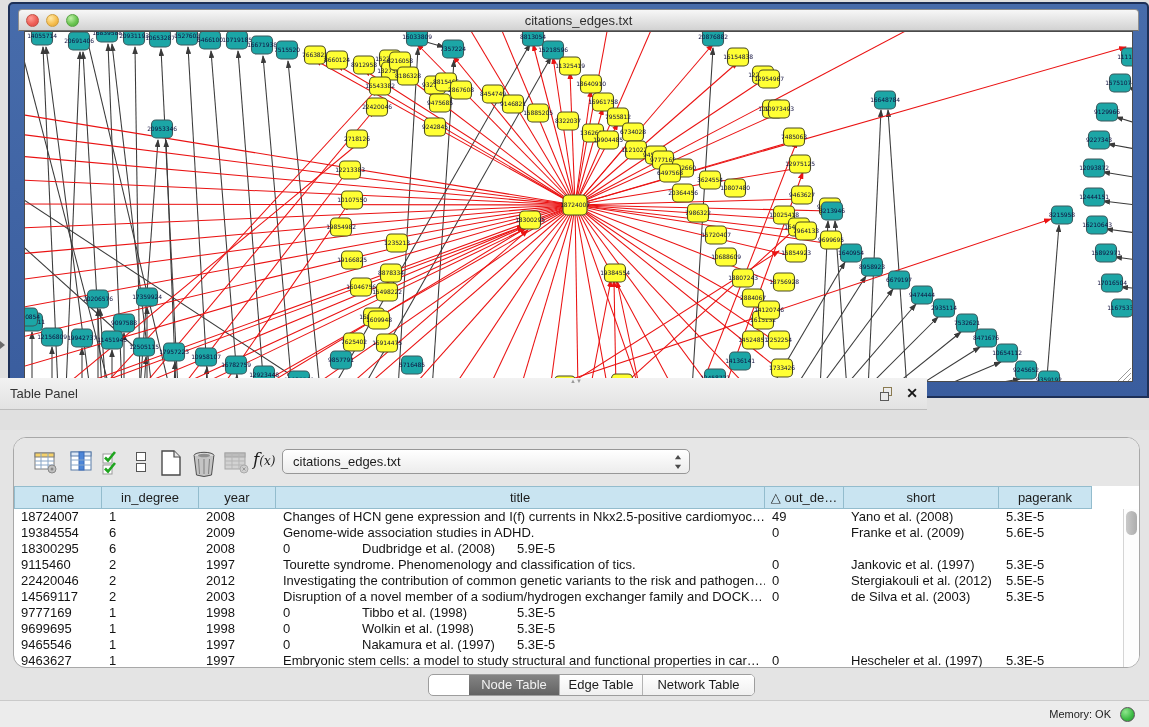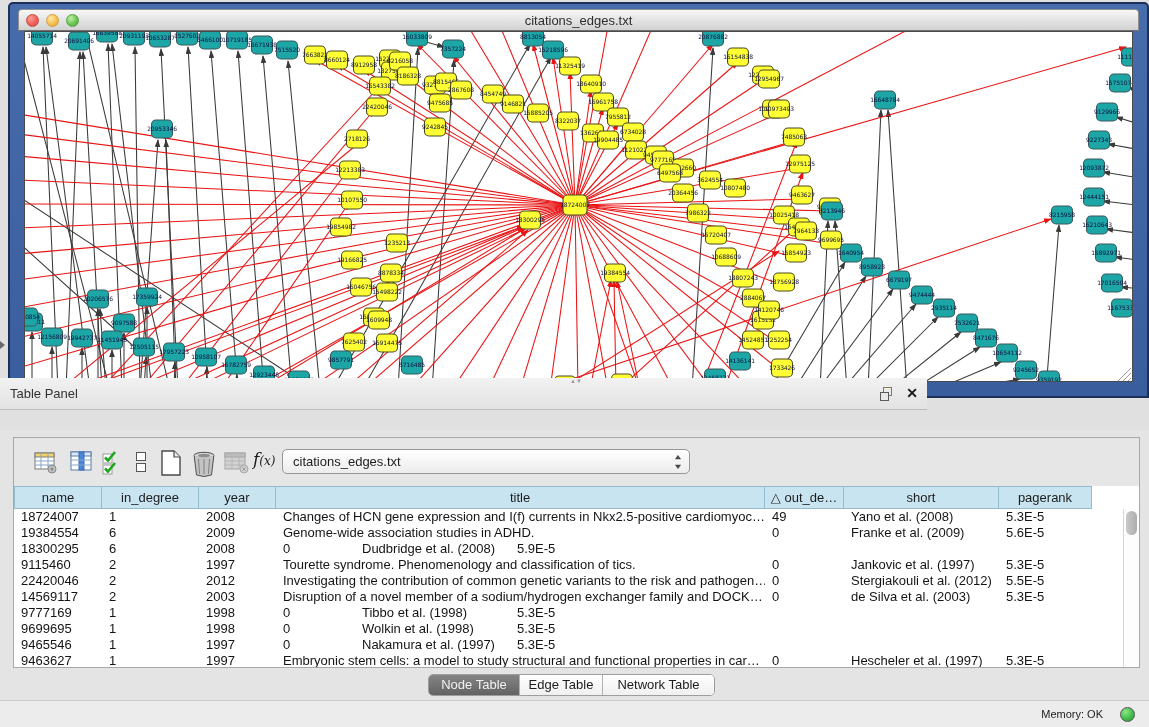--- a/index.html
+++ b/index.html
@@ -17,42 +17,42 @@
   #net-canvas { position:absolute; left:14px; right:14px; top:27px; bottom:14px; background:#fff; border:1px solid #4a4a4a; overflow:hidden; }
   #graph-svg { position:absolute; left:-1px; top:-1px; }
   #panel-header { position:absolute; left:0; top:378px; width:927px; height:32px;
     background:linear-gradient(180deg,#f2f2f2,#e2e2e2); border-bottom:1px solid #bdbdbd; }
   #panel-title { position:absolute; left:10px; top:8px; font-size:13px; color:#333; }
   #float-icon { position:absolute; right:33px; top:9px; width:14px; height:14px; }
   #close-icon { position:absolute; right:9px; top:7px; font-size:14px; font-weight:bold; color:#161616; }
   #split-grip { position:absolute; left:570px; top:1px; width:8px; height:5px; color:#9a9a9a; font-size:6px; line-height:5px;}
   #panel-body { position:absolute; left:0; top:430px; width:1149px; height:270px; background:#e4e4e4; }
   #content-box { position:absolute; left:13px; top:7px; width:1127px; height:231px; background:#fff;
-    border:1px solid #a8a8a8; border-radius:0; overflow:hidden; }
+    border:1px solid #a8a8a8; border-radius:13px; overflow:hidden; }
   #toolbar { position:absolute; left:0; top:0; width:100%; height:48px; background:#e6e6e6; }
   .tb-icon { position:absolute; top:12px; }
   #dropdown { position:absolute; left:268px; top:11px; width:408px; height:25px; background:linear-gradient(180deg,#ffffff,#ececec);
     border:1px solid #979797; border-radius:5px; font-size:13px; color:#1c1c1c; line-height:23px; padding-left:10px; }
   #dd-arrows { position:absolute; right:7px; top:4px; width:8px; height:16px; }
   #tbl { position:absolute; left:0; top:48px; width:100%; }
   #thead { display:flex; height:23px; }
   .th { background:#c9e4f1; border:1px solid #93bccd; border-left:none; font-size:13px; color:#1c1c1c;
     display:flex; align-items:center; justify-content:center; overflow:hidden; white-space:nowrap; }
   .th:first-child { border-left:1px solid #93bccd;text-align:right; }
   .trow { display:flex; height:16px; }
   .td { font-size:13px; color:#141414; padding-left:7px; overflow:hidden; white-space:nowrap; line-height:16px; }
   .c0{width:88px;} .c1{width:97px;} .c2{width:77px;} .c3{width:489px;} .c4{width:79px;} .c5{width:155px;} .c6{width:93px;}
   #vscroll { position:absolute; right:0px; top:71px; width:16px; height:160px; border-left:1px solid #d5d5d5; background:#fdfdfd; }
   #vthumb { position:absolute; left:2px; top:2px; width:11px; height:24px; background:linear-gradient(90deg,#c9c9c9,#adadad); border-radius:6px; }
-  #segctl { position:absolute; left:428px; top:244px; height:22px; display:flex; border:1px solid #9d9d9d; border-radius:5px; overflow:hidden; background:#fff; }
+  #segctl { position:absolute; left:428px; top:244px; height:22px; display:flex; border:1px solid #9d9d9d; border-radius:5px; overflow:hidden; background:#fff;padding-left:40px; }
   .seg { font-size:13px; line-height:20px; text-align:center; color:#1c1c1c; background:linear-gradient(180deg,#ffffff,#f0f0f0); border-left:1px solid #b3b3b3; }
   .seg:first-child { border-left:none; }
   .seg.sel { background:linear-gradient(180deg,#848484,#636363); color:#f2f2f2; }
   #statusbar { position:absolute; left:0; top:700px; width:1149px; height:27px; background:#ececec; border-top:1px solid #cacaca; }
-  #mem-label { position:absolute; right:46px; top:7px; font-size:11px; color:#1c1c1c; }
+  #mem-label { position:absolute; right:38px; top:7px; font-size:11px; color:#1c1c1c; }
   #mem-dot { position:absolute; right:14px; top:6px; width:15px; height:15px; border-radius:50%;
     background:radial-gradient(circle at 35% 30%, #8ee68c, #3cba44 60%, #2e9a38); border:1px solid #555; }
   #left-arrow { position:absolute; left:0px; top:341px; width:0; height:0; border-top:4px solid transparent; border-bottom:4px solid transparent; border-left:5px solid #6a6a6a; }
 </style>
 </head>
 <body>
 
 <div id="net-window">
   <div id="net-titlebar">
     <span class="tl red"></span>

